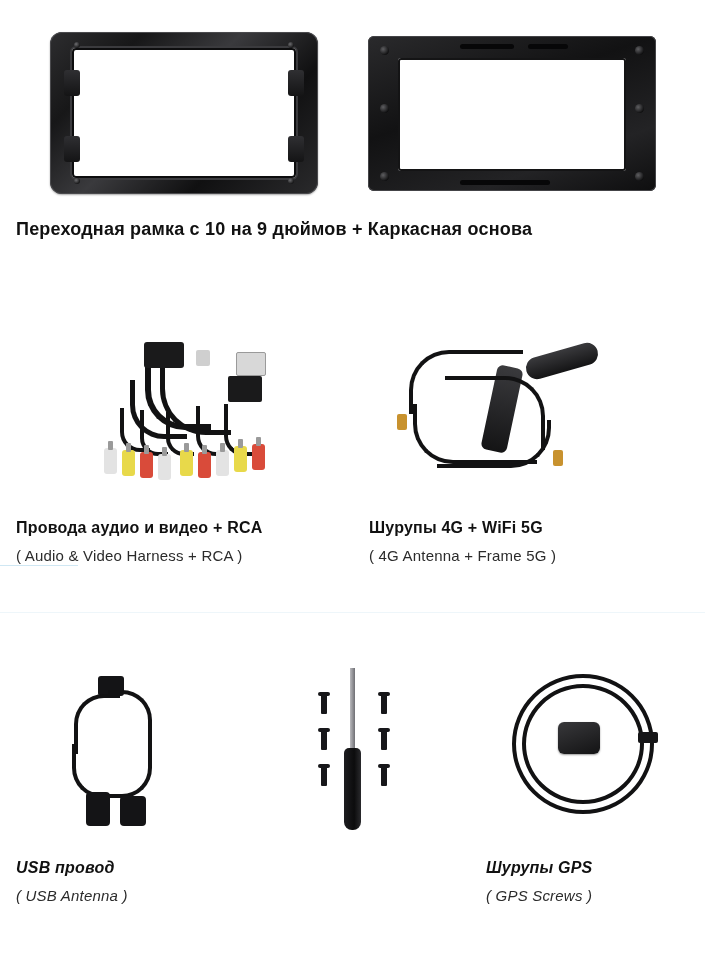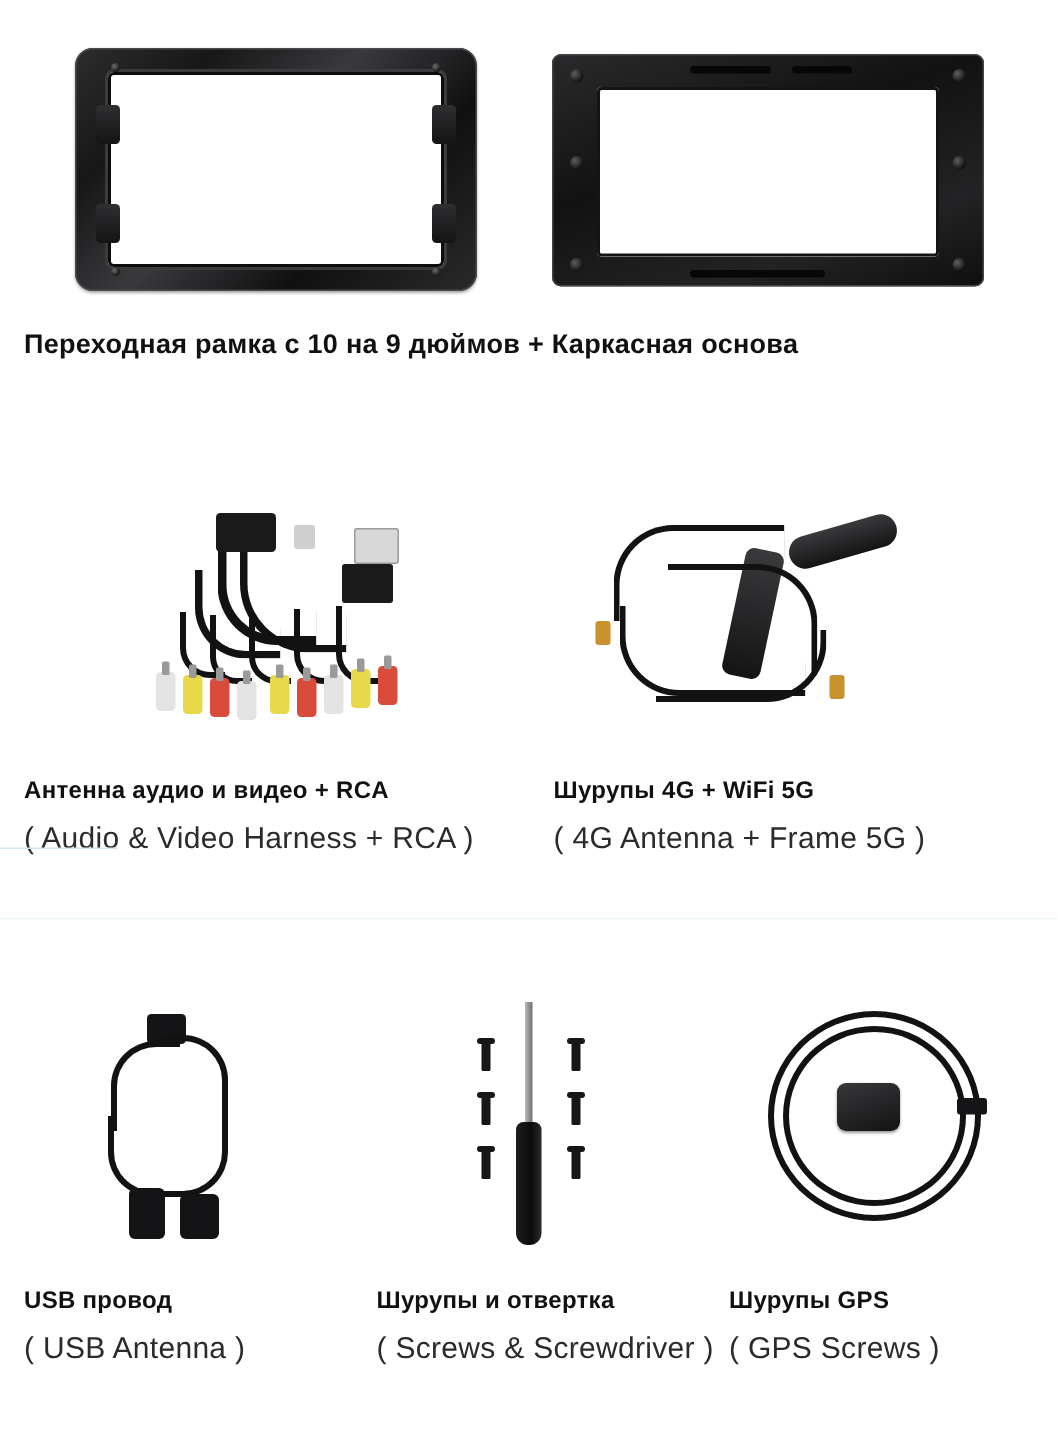--- a/index.html
+++ b/index.html
@@ -128,21 +128,21 @@
     line-height: 1.3;
   }
   .cap-en {
     font-size: 17px;
     color: #2b2b2b;
     line-height: 1.45;
     margin-top: 6px;
     letter-spacing: 0.2px;
   }
   .cap-ru.small { font-size: 16px; }
-  .cap-en.small { font-size: 20px; }
+  .cap-en.small { font-size: 15px; }
 
   
   .section-two {
     position: absolute;
     top: 318px;
     left: 0;
     width: 705px;
     height: 290px;
   }
   .col-half {
@@ -191,20 +191,21 @@
     background: linear-gradient(180deg,#3a3a3d,#141415);
   }
 
   
   .section-three {
     position: absolute;
     top: 640px;
     left: 0;
     width: 649px;
     height: 330px;
+    font-style: italic;
   }
   .col-third {
     position: absolute;
     top: 0;
     width: 235px;
     height: 330px;
   }
   .col-third.c1 { left: 0; }
   .col-third.c2 { left: 235px; }
   .col-third.c3 { left: 470px; }
@@ -342,21 +343,21 @@
           </div>
         <div class="rca" style="left:234px;top:118px;background:#e8d94a;">
             <i></i>
           </div>
         <div class="rca" style="left:252px;top:116px;background:#d94b3a;">
             <i></i>
           </div>
       </div>
 
       <div class="caption-block" style="top:200px;">
-        <div class="cap-ru small">Антенна аудио и видео + RCA</div>
+        <div class="cap-ru small">Провода аудио и видео + RCA</div>
         <div class="cap-en small">( Audio &amp; Video Harness + RCA )</div>
       </div>
     </div>
 
     <div class="col-half right">
       <div class="art">
         <div class="ant-body" style="left:136px;top:38px;width:26px;height:86px;transform:rotate(12deg);"></div>
         <div class="ant-body" style="left:172px;top:22px;width:74px;height:22px;border-radius:11px;transform:rotate(-16deg);"></div>
         <div class="wire" style="left:56px;top:22px;width:110px;height:60px;border-width:4px 0 0 4px;border-radius:40px 0 0 0;"></div>
         <div class="wire" style="left:60px;top:76px;width:120px;height:56px;border-width:0 0 4px 4px;border-radius:0 0 0 40px;"></div>
@@ -397,24 +398,20 @@
         <div class="driver-shaft" style="left:115px;top:18px;height:82px;"></div>
         <div class="driver-handle" style="left:109px;top:98px;height:82px;"></div>
         <div class="screw" style="left:86px;top:42px;height:22px;"></div>
         <div class="screw" style="left:86px;top:78px;height:22px;"></div>
         <div class="screw" style="left:86px;top:114px;height:22px;"></div>
         <div class="screw" style="left:146px;top:42px;height:22px;"></div>
         <div class="screw" style="left:146px;top:78px;height:22px;"></div>
         <div class="screw" style="left:146px;top:114px;height:22px;"></div>
       </div>
 
-      <div class="caption-block" style="top:218px;">
-        <div class="cap-ru small">Шурупы и отвертка</div>
-        <div class="cap-en small">( Screws &amp; Screwdriver )</div>
-      </div>
     </div>
 
     <div class="col-third c3">
       <div class="art" style="height:190px;">
         <div class="wire" style="left:42px;top:24px;width:134px;height:132px;border-width:4px;border-radius:50%;"></div>
         <div class="wire" style="left:52px;top:34px;width:114px;height:112px;border-width:4px;border-radius:50%;"></div>
         <div class="gps-puck" style="left:88px;top:72px;"></div>
         <div class="gps-plug" style="left:168px;top:82px;"></div>
       </div>
 

